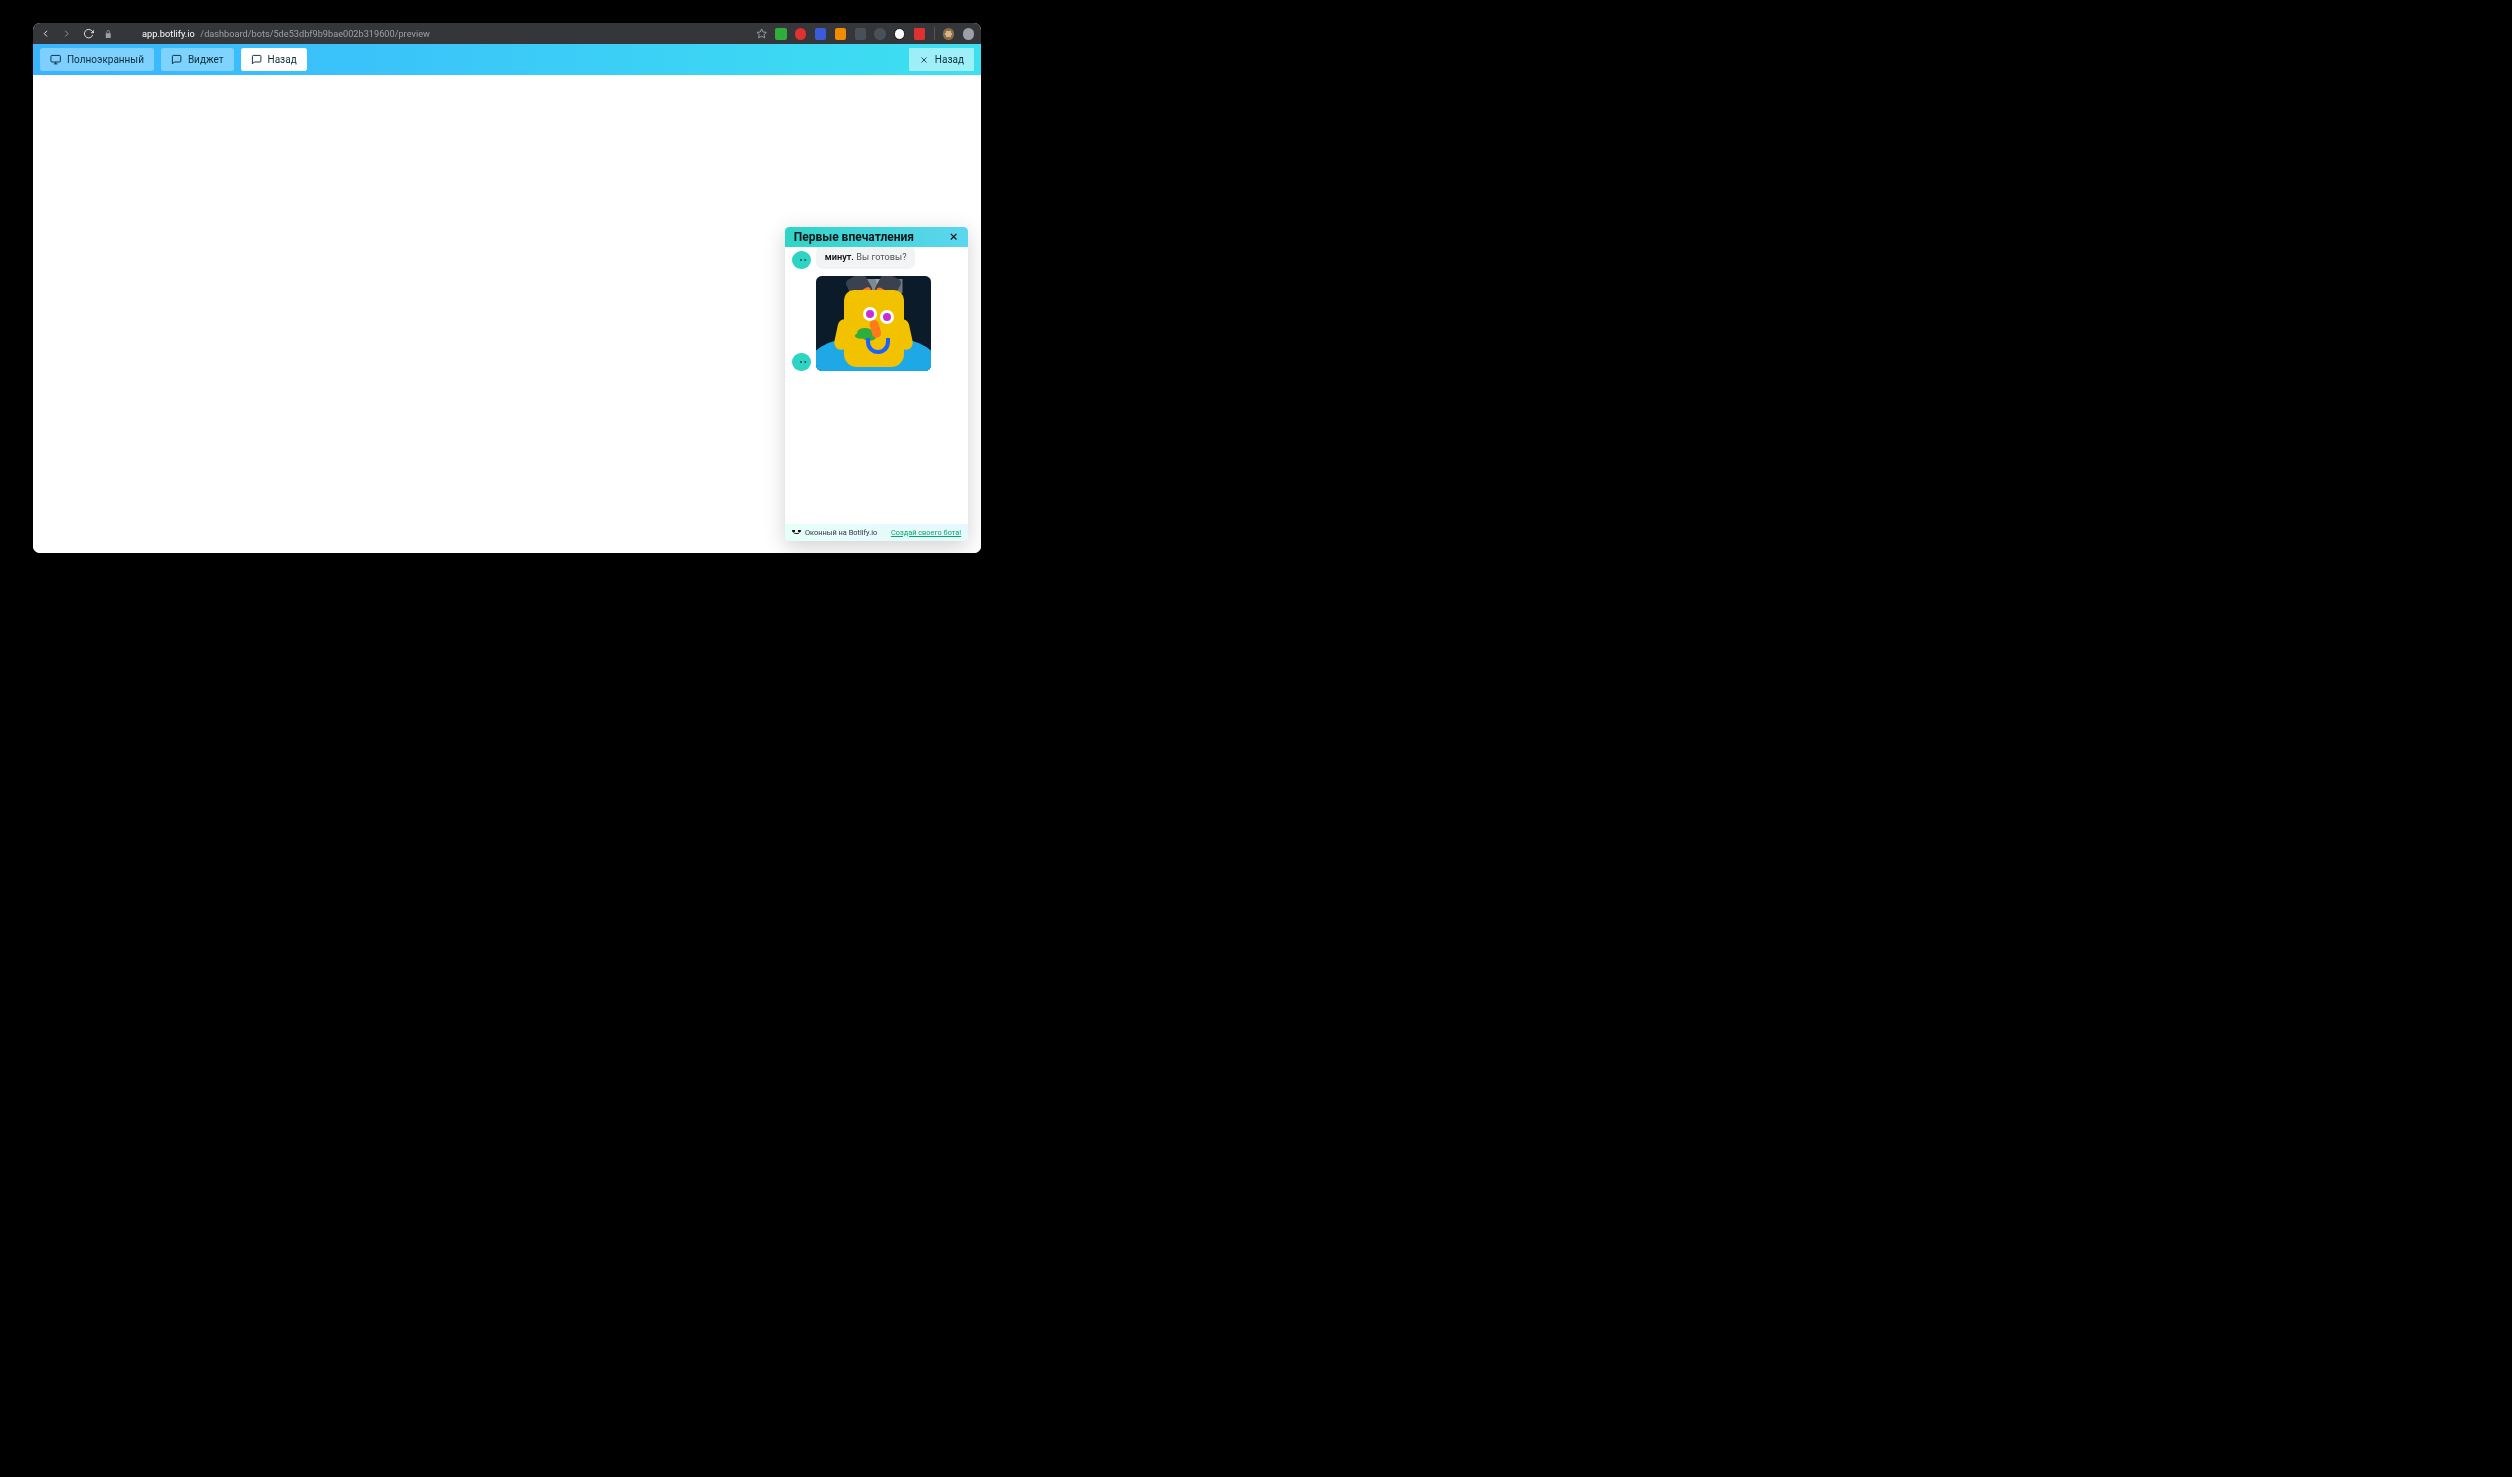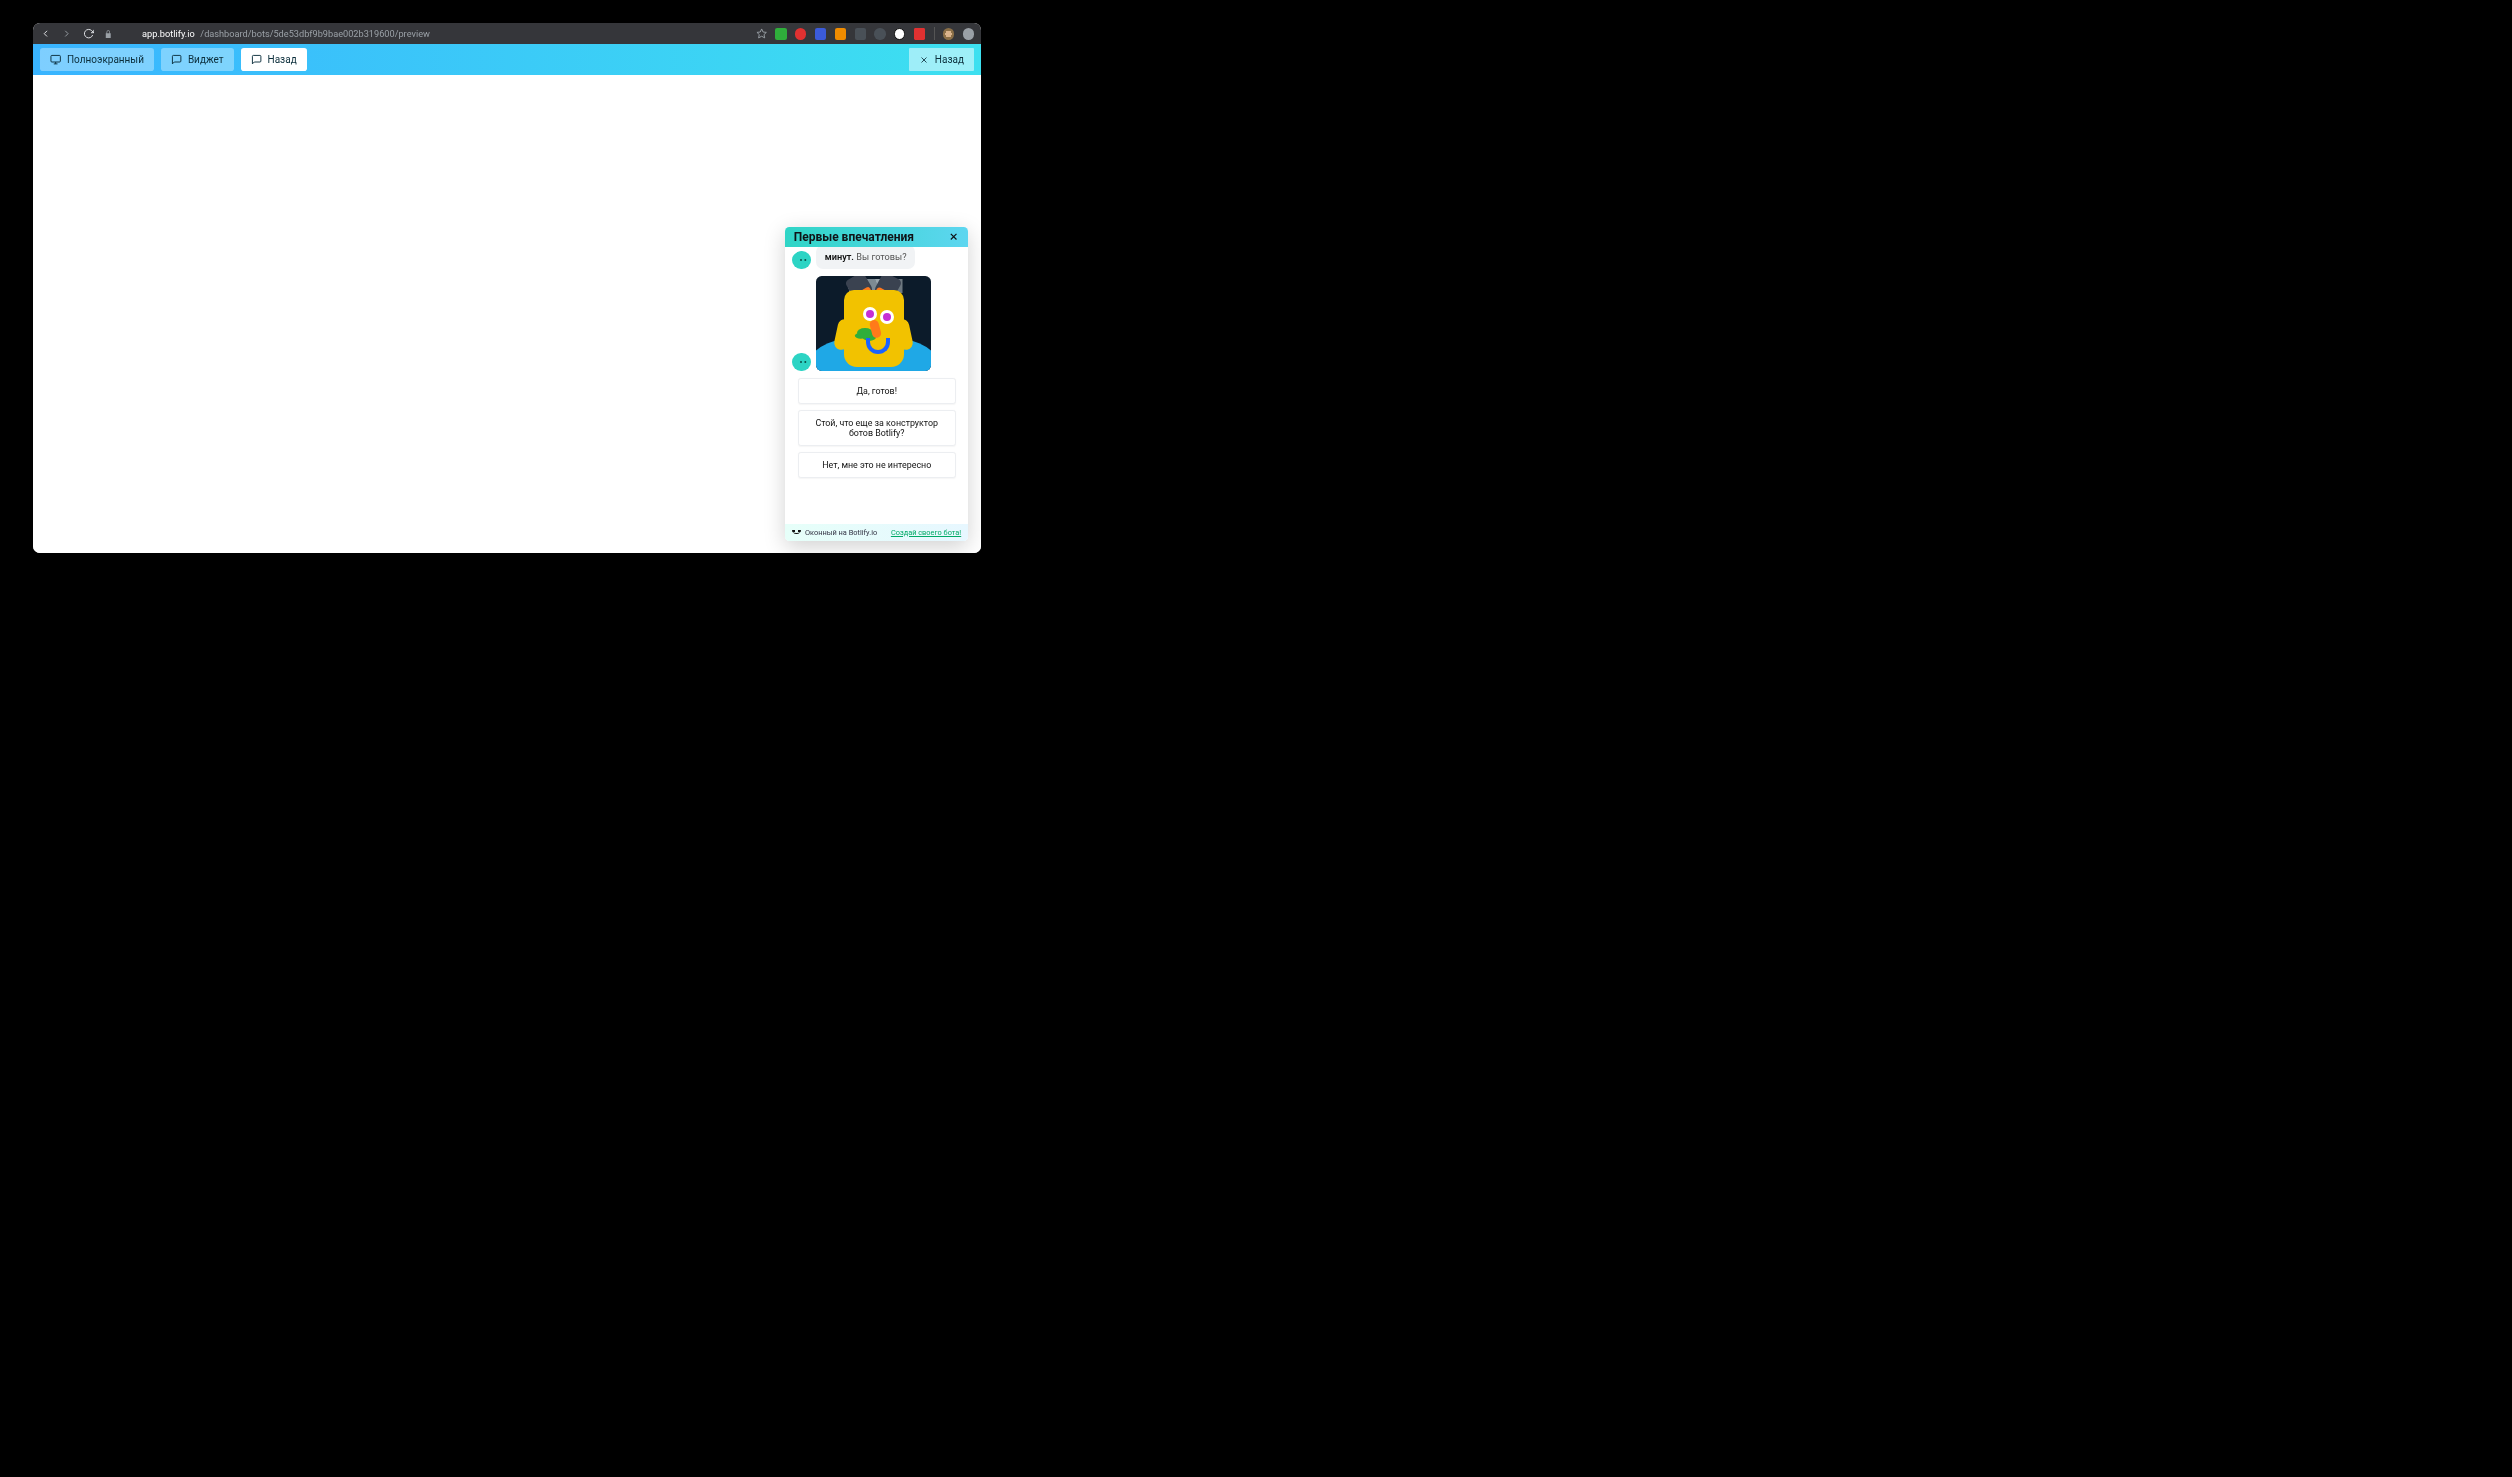--- a/index.html
+++ b/index.html
@@ -238,25 +238,20 @@
               <div class="arm r"></div>
             <div class="body"></div>
             <div class="eye l"></div>
               <div class="eye r"></div>
             <div class="brocc"></div>
             <div class="nose"></div>
             <div class="mouth"></div>
           </div>
         </div>
 
-        <div class="opts">
-          <div class="opt">Да, готов!</div>
-          <div class="opt">Стой, что еще за конструктор ботов Botlify?</div>
-          <div class="opt">Нет, мне это не интересно</div>
-        </div>
       </div>
 
       <div class="chat-footer">
         <span class="logo"></span>
         <span>Оконный на Botlify.io</span>
         <a>Создай своего бота!</a>
       </div>
     </div>
   </div>
 

